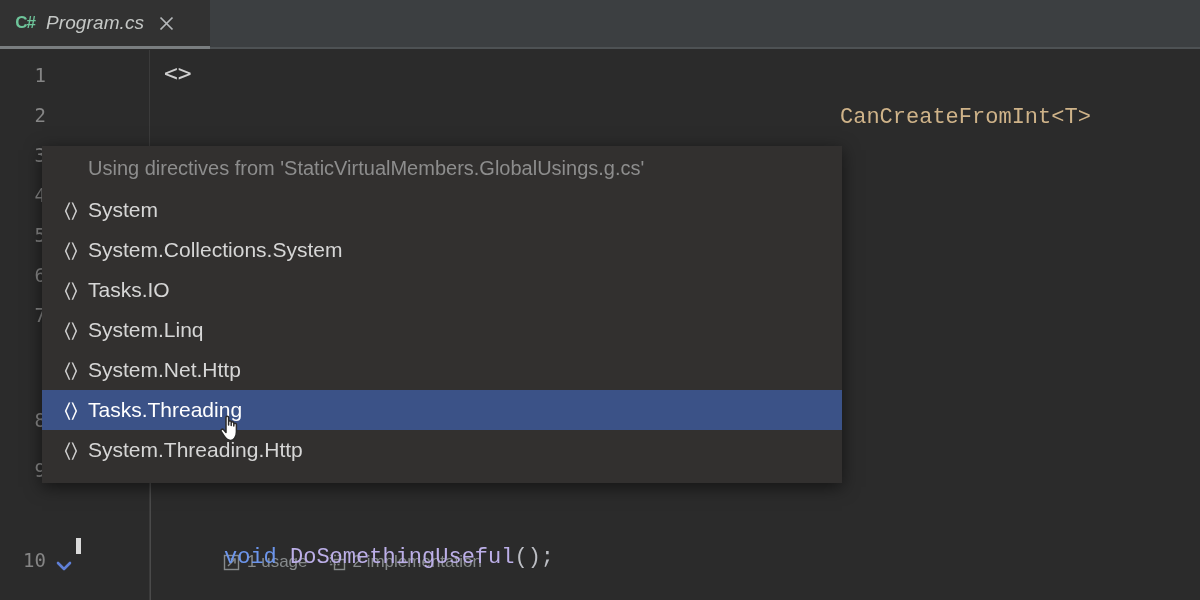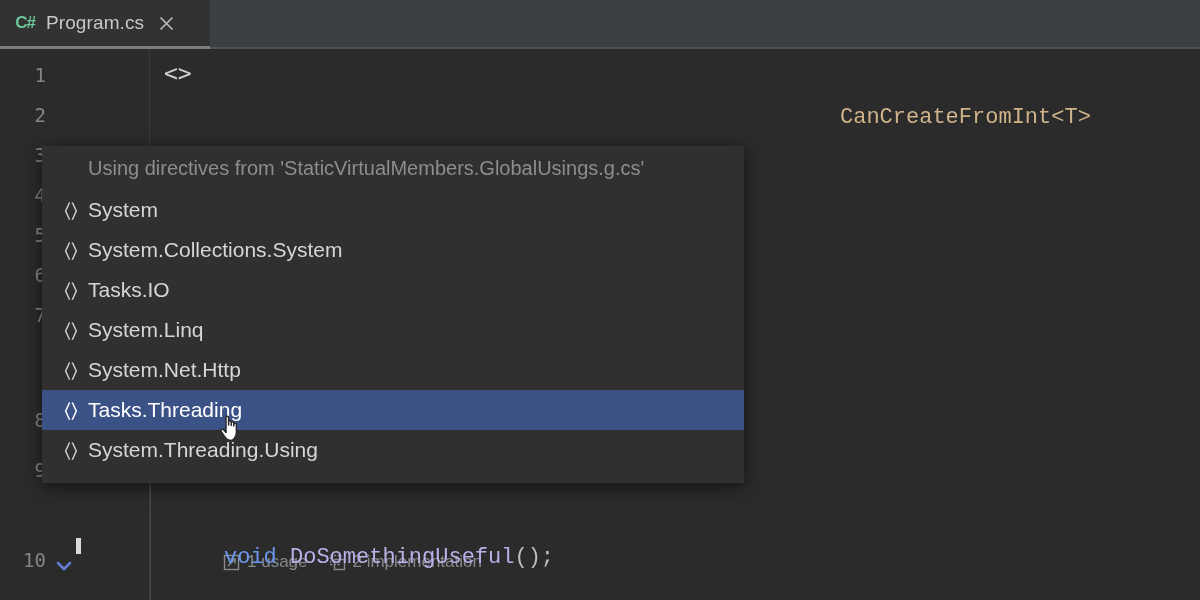--- a/index.html
+++ b/index.html
@@ -44,20 +44,21 @@
     font-size: 17px; font-weight: bold;
     color: #6ec49a;
     font-family: "Liberation Sans", sans-serif;
     letter-spacing: -1px;
   }
   .tab-label {
     font-size: 19px;
     color: #c5c8c6;
     letter-spacing: 0.1px;
     white-space: nowrap;
+    font-style: italic;
   }
   .tab-close {
     margin-left: 12px;
     width: 20px; height: 20px;
     display: flex; align-items: center; justify-content: center;
     color: #b4b7b9;
     cursor: pointer;
   }
   .tab-close svg { display: block; }
 
@@ -152,21 +153,21 @@
     display: flex; align-items: center; gap: 7px;
     cursor: pointer;
   }
   .lens-item + .lens-item { margin-left: 13px; }
   .lens-icon { width: 17px; height: 17px; display: block; }
 
   
   .popup {
     position: absolute;
     left: 42px; top: 96px;
-    width: 702px; height: 337px;
+    width: 800px; height: 337px;
     background: #32302f;
     box-shadow: 0 4px 16px rgba(0,0,0,0.55);
     overflow: hidden;
   }
   .popup-header {
     height: 44px;
     display: flex; align-items: center;
     padding-left: 46px;
     font-size: 20px;
     color: #8d8d8d;
@@ -307,21 +308,21 @@
       <div class="popup-item">
         <span class="item-icon">〈〉</span>
         <span>System.Net.Http</span>
       </div>
       <div class="popup-item selected">
         <span class="item-icon">〈〉</span>
         <span>Tasks.Threading</span>
       </div>
       <div class="popup-item">
         <span class="item-icon">〈〉</span>
-        <span>System.Threading.Using</span>
+        <span>System.Threading.Http</span>
       </div>
     </div>
 
     <div class="cursor">
       <svg width="30" height="34" viewBox="0 0 30 34">
         <path d="M9,20 L9,7.5 C9,5.8 11.6,5.8 11.6,7.5 L11.6,15 L11.6,12 C11.6,10.4 14.2,10.4 14.2,12 L14.2,15.4 L14.2,13 C14.2,11.4 16.8,11.4 16.8,13 L16.8,16 L16.8,14.4 C16.8,12.8 19.4,12.8 19.4,14.4 L19.4,22 C19.4,27.5 16.5,30.5 13.5,30.5 C10,30.5 8.6,28.5 6.8,25.5 L4.2,21.4 C3.3,19.9 5.4,18.3 6.6,19.7 L9,22.5 Z" fill="#ffffff" stroke="#2b2b2b" stroke-width="1.5" stroke-linejoin="round"></path>
       </svg>
     </div>
 
   </div>

